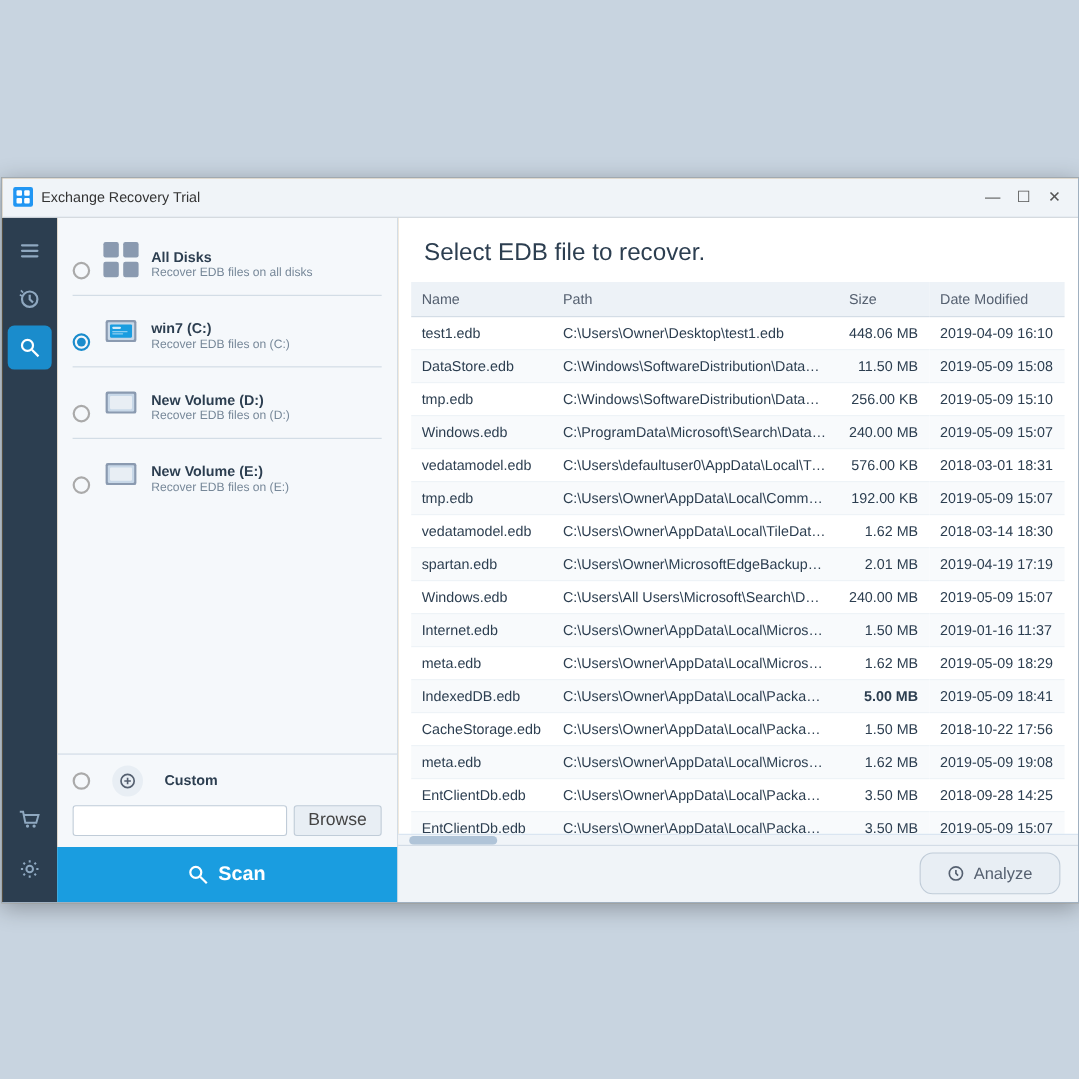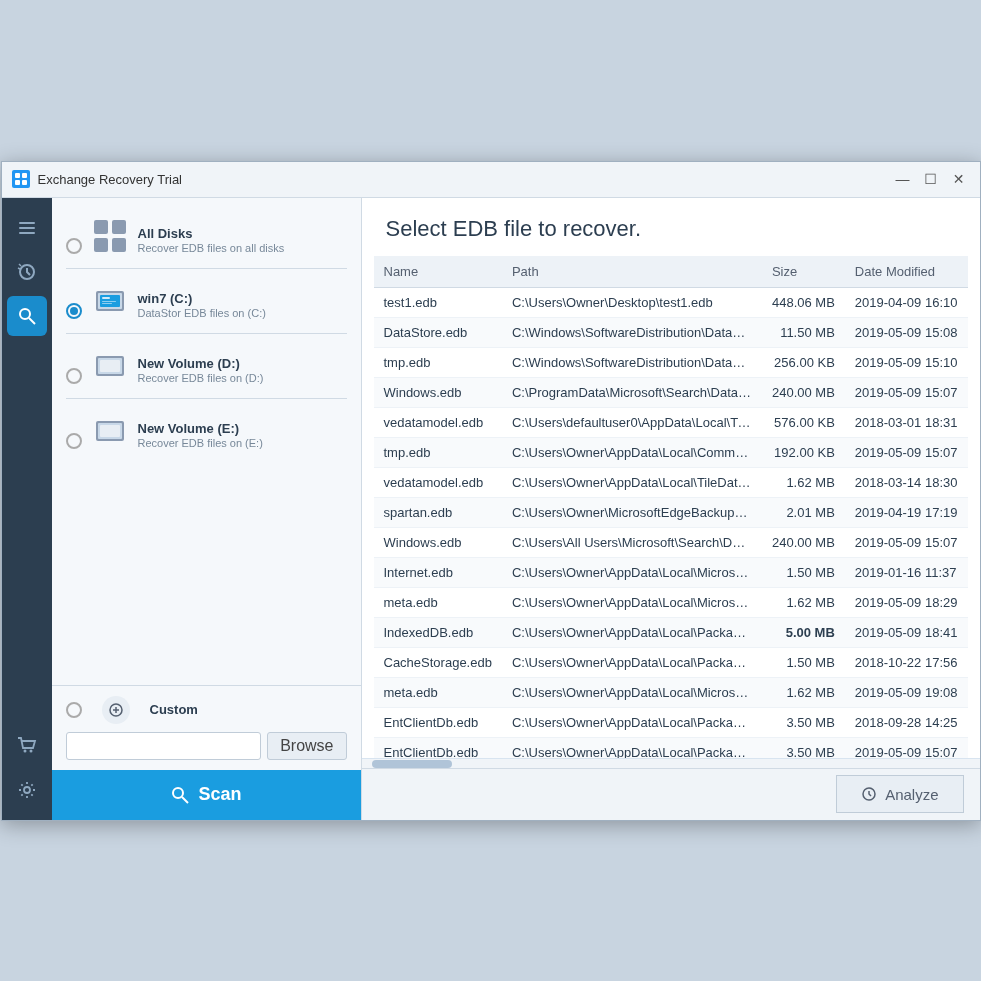--- a/index.html
+++ b/index.html
@@ -275,21 +275,21 @@
       align-items: center;
       justify-content: flex-end;
       padding: 0 16px;
       flex-shrink: 0;
     }
     .analyze-btn {
       height: 38px;
       padding: 0 24px;
       background: #e8eef4;
       border: 1px solid #c0ccd8;
-      border-radius: 0;
+      border-radius: 12px;
       font-size: 15px;
       cursor: pointer;
       color: #556070;
       display: flex;
       align-items: center;
       gap: 8px;
     }
   </style>
 </head>
 <body>
@@ -382,21 +382,21 @@
               <rect x="4" y="8" width="28" height="20" rx="2" fill="#8a9ab0"></rect>
               <rect x="6" y="10" width="24" height="16" rx="1" fill="#c8d8e8"></rect>
               <rect x="8" y="12" width="20" height="12" rx="1" fill="#1a9de0"></rect>
               <rect x="10" y="14" width="8" height="2" rx="1" fill="white" opacity="0.8"></rect>
               <rect x="10" y="18" width="14" height="1" rx="0.5" fill="white" opacity="0.5"></rect>
               <rect x="10" y="20" width="10" height="1" rx="0.5" fill="white" opacity="0.5"></rect>
             </svg>
           </div>
           <div class="drive-info">
             <div class="drive-name">win7 (C:)</div>
-            <div class="drive-desc">DataStor EDB files on (C:)</div>
+            <div class="drive-desc">Recover EDB files on (C:)</div>
           </div>
         </div>
 
         <div class="separator"></div>
 
         <div class="drive-item">
           <div class="drive-radio"></div>
           <div class="drive-icon">
             <svg viewBox="0 0 36 36" xmlns="http://www.w3.org/2000/svg">
               <rect x="4" y="8" width="28" height="20" rx="2" fill="#8a9ab0"></rect>

